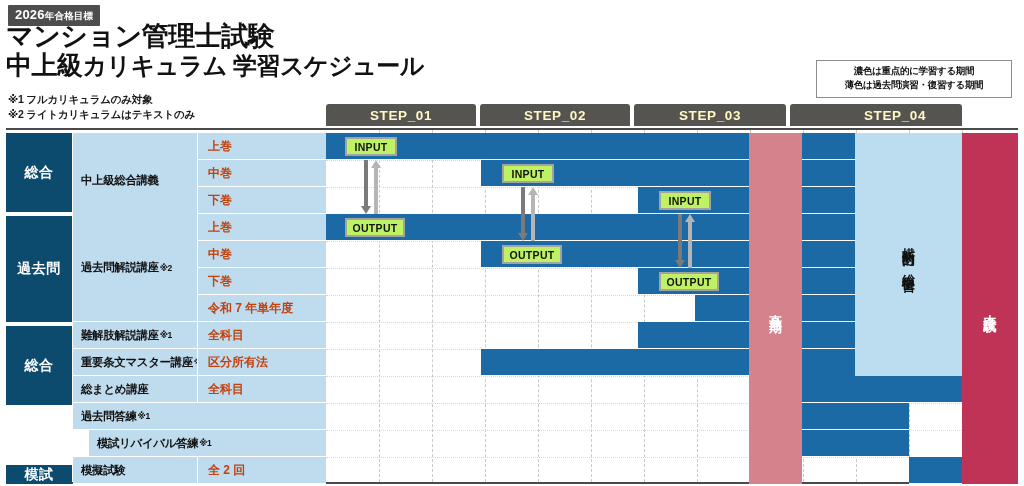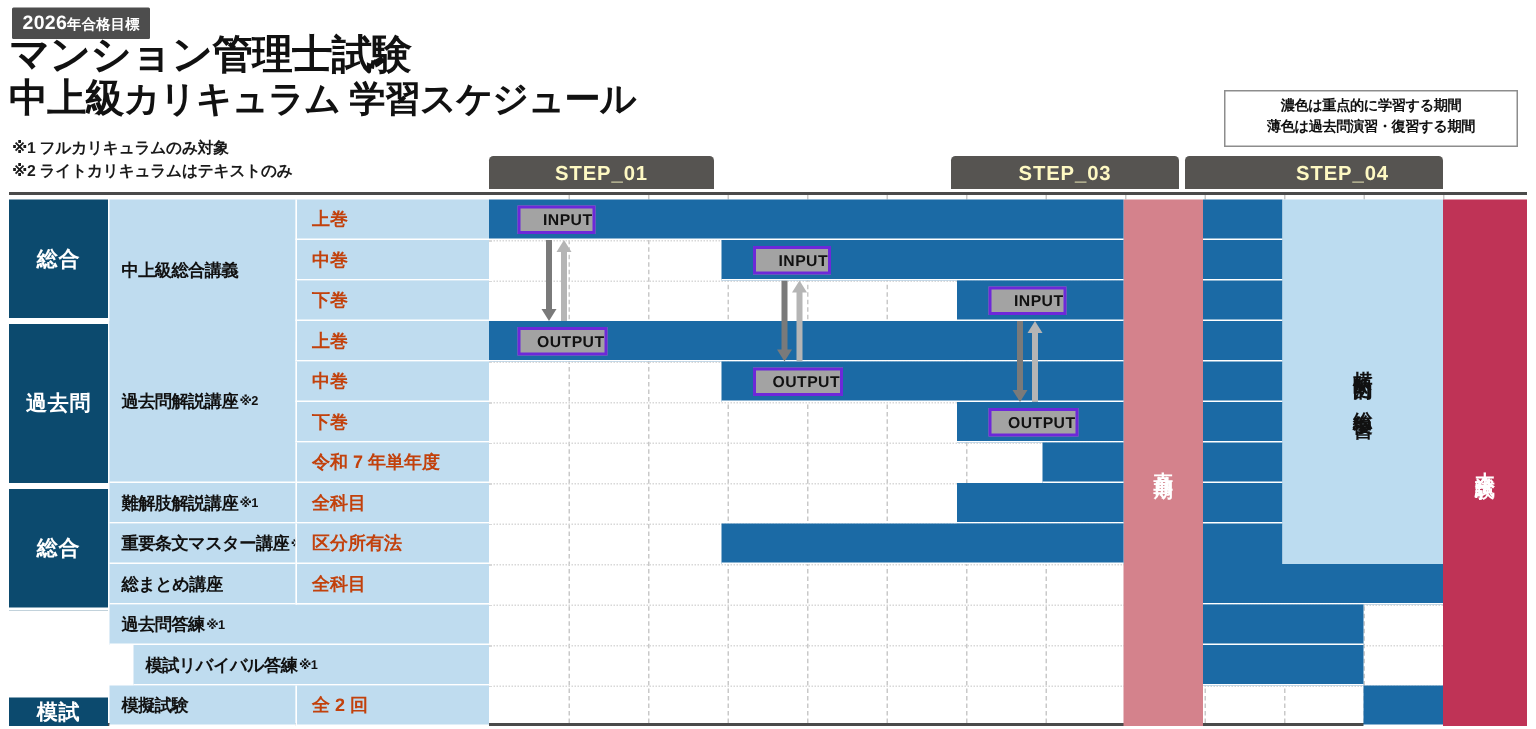--- a/index.html
+++ b/index.html
@@ -131,25 +131,25 @@
     letter-spacing: 3px;
     line-height: 1;
   }
   #col-chokuzen { background: #d4828c; color: #ffffff; }
   #col-soufukushu { background: #bcdcf0; color: #111111; }
   #col-honshiken { background: #bf3356; color: #ffffff; }
 
   
   .io-box {
     position: absolute;
-    background: #a3a3a3;
-    border: 2px solid #6d28d9;
+    background: #bef264;
+    border: 2px solid #a3a3a3;
     color: #111111;
     font-size: 10.5px; font-weight: bold; letter-spacing: 0.3px;
-    display: flex; align-items: center; justify-content: flex-end;
+    display: flex; align-items: center; justify-content: center;
     z-index: 6;
   }
   .arrow-svg { position: absolute; z-index: 5; }
 </style>
 </head>
 <body>
 
 <div id="year-badge">
   <span class="yr">2026</span><span class="sm">年合格目標</span>
 </div>
@@ -165,20 +165,23 @@
 </div>
 
 <div id="legend-box">
   <div>濃色は重点的に学習する期間</div>
   <div>薄色は過去問演習・復習する期間</div>
 </div>
 
 <div id="step-strip">
     <div class="step-tab" style="left: 0px; width: 150px;">
       <span>STEP_01</span>
+    </div>
+    <div class="step-tab" style="left: 154px; width: 150px;">
+      <span>STEP_02</span>
     </div>
     <div class="step-tab" style="left: 308px; width: 152px;">
       <span>STEP_03</span>
     </div>
     <div class="step-tab" style="left: 464px; width: 172px; padding-left: 38px;">
       <span>STEP_04</span>
     </div>
   </div>
 
 <div id="chart">

